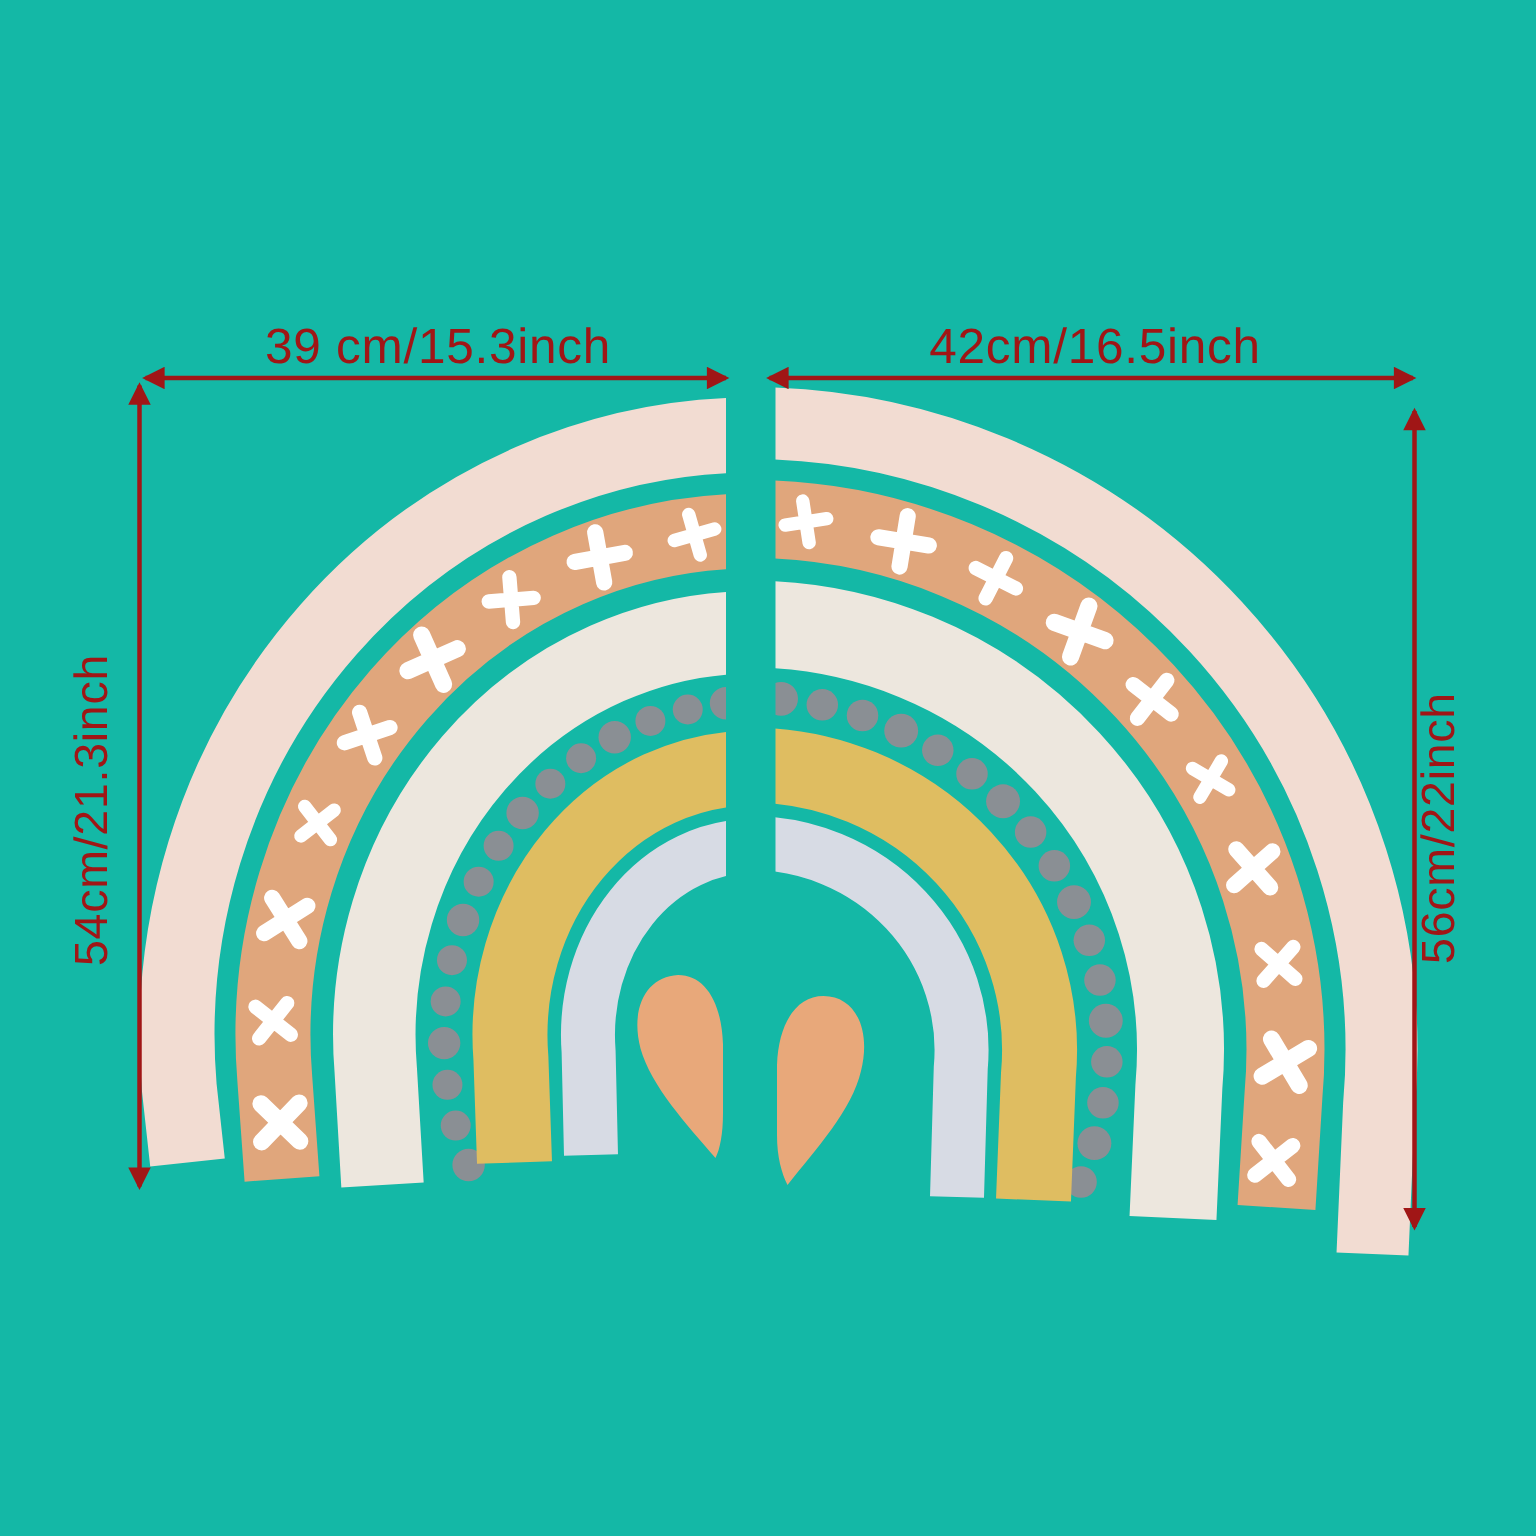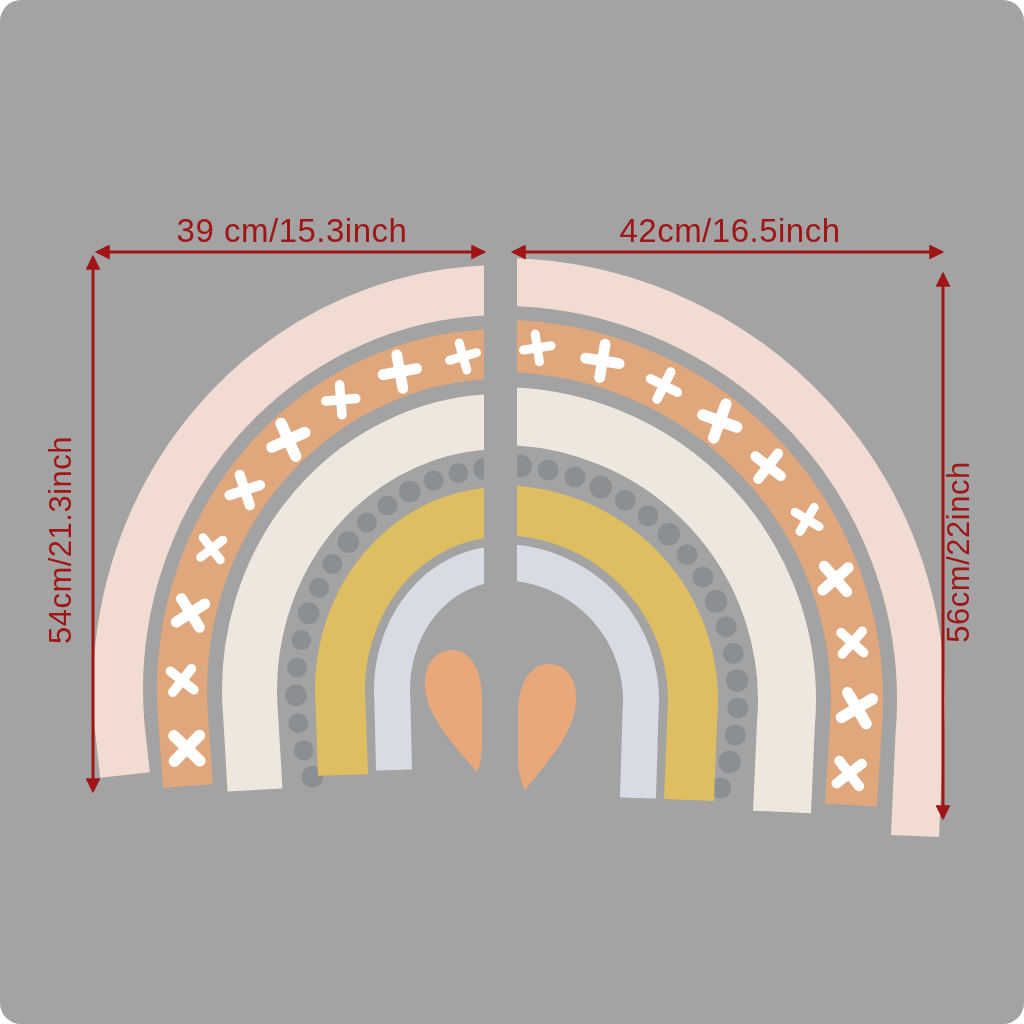--- a/index.html
+++ b/index.html
@@ -1,20 +1,19 @@
 <!DOCTYPE html>
 <html><head>
 <meta charset="utf-8">
 <style>
   html,body { margin:0; padding:0; background:#fff; }
   .stage {
     position:relative; width:1024px; height:1024px;
-    background:#a3a3a3; overflow:hidden;
+    background:#14b8a6; overflow:hidden;
     font-family:"Liberation Sans", sans-serif;
-    border-radius:21px;
   }
   svg { display:block; }
   .dim-label {
     font-family:"Liberation Sans", sans-serif;
     font-size:33px; font-weight:500; letter-spacing:0.5px;
   }
   .dim-label-v {
     font-family:"Liberation Sans", sans-serif;
     font-size:31px; font-weight:500; letter-spacing:0.5px;
   }

